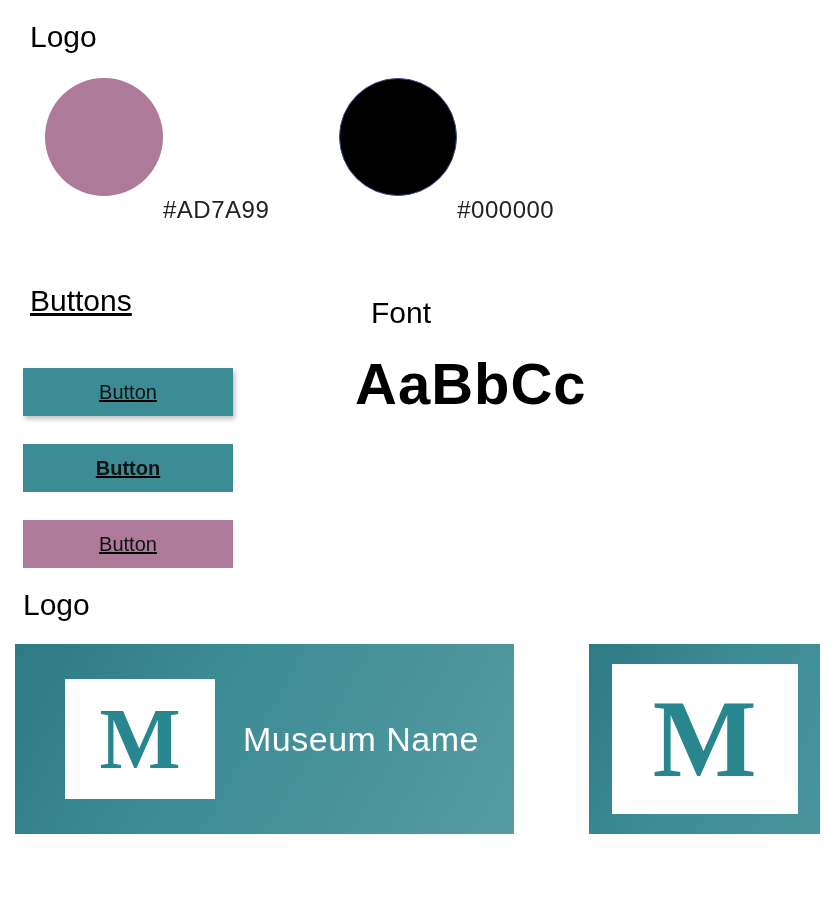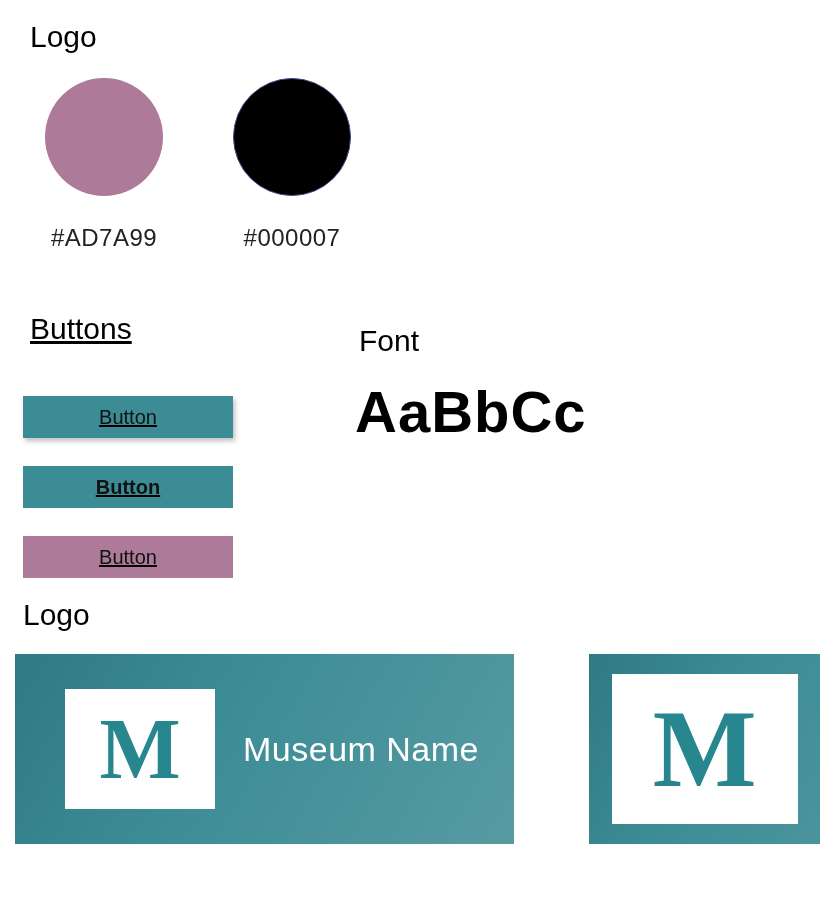--- a/index.html
+++ b/index.html
@@ -17,48 +17,48 @@
     font-weight: 400;
     margin: 0 0 16px 15px;
   }
 
   
   .swatch-row {
     display: flex;
     gap: 70px;
     margin: 24px 0 60px 30px;
   }
-  .swatch { display: flex; flex-direction: column; align-items: center; }
+  .swatch { display: flex; flex-direction: row; align-items: flex-end; }
   .circle {
     width: 118px; height: 118px; border-radius: 50%;
     margin-bottom: 28px;
   }
   .sw1 { background: #AD7A99; }
   .sw2 { background: #3C8C96; }
   .sw3 { background: #000000; border: 1px solid #3d4b8c; }
   .sw4 { background: #FFFFFF; border: 1px solid #000; }
   .swatch-label { font-size: 24px; color: #222; letter-spacing: 0.5px; }
 
   
   .mid-row { display: flex; align-items: flex-start; }
   .buttons-col { width: 340px; text-decoration: underline; }
   .buttons-col .section-heading { margin-left: 15px; margin-bottom: 50px;}
   .buttons-stack { display: flex; flex-direction: column; gap: 28px; margin-left: 8px; }
   .btn {
-    width: 210px; height: 42px;
+    width: 210px; height: 48px;
     display: flex; align-items: center; justify-content: center;
     font-size: 20px; color: #111;
     border: none; cursor: pointer;
   }
   .btn-teal { background: #3C8C96; box-shadow: 2px 3px 5px rgba(0,0,0,0.25); }
   .btn-teal-bold { background: #3C8C96; font-weight: 700; }
   .btn-mauve { background: #AD7A99; }
 
   .font-col { margin-top: 12px; }
-  .font-col .section-heading { margin-left: 4px; margin-bottom: 20px; }
+  .font-col .section-heading { margin-left: 16px; margin-bottom: 20px; }
   .font-sample { font-size: 58px; font-weight: 700; letter-spacing: 1px; margin-bottom: 18px; }
   .font-name { font-size: 22px; }
 
   
   .logo-heading { font-size: 30px; font-weight: 400; margin: 20px 0 22px 8px; }
 
   .logo-row { display: flex; gap: 75px; margin-left: 0; }
   .logo-wide {
     width: 510px; height: 190px;
     background: linear-gradient(120deg, #2f7a84 0%, #3C8C96 40%, #579ba2 100%);
@@ -91,21 +91,21 @@
 
 <div>
   <h2 class="section-heading">Logo</h2>
   <div class="swatch-row">
     <div class="swatch">
       <div class="circle sw1"></div>
       <div class="swatch-label">#AD7A99</div>
     </div>
     <div class="swatch">
       <div class="circle sw3"></div>
-      <div class="swatch-label">#000007</div>
+      <div class="swatch-label">#000000</div>
     </div>
   </div>
 </div>
 
 <div class="mid-row">
   <div class="buttons-col">
     <h2 class="section-heading">Buttons</h2>
     <div class="buttons-stack">
       <button class="btn btn-teal">Button</button>
       <button class="btn btn-teal-bold">Button</button>

